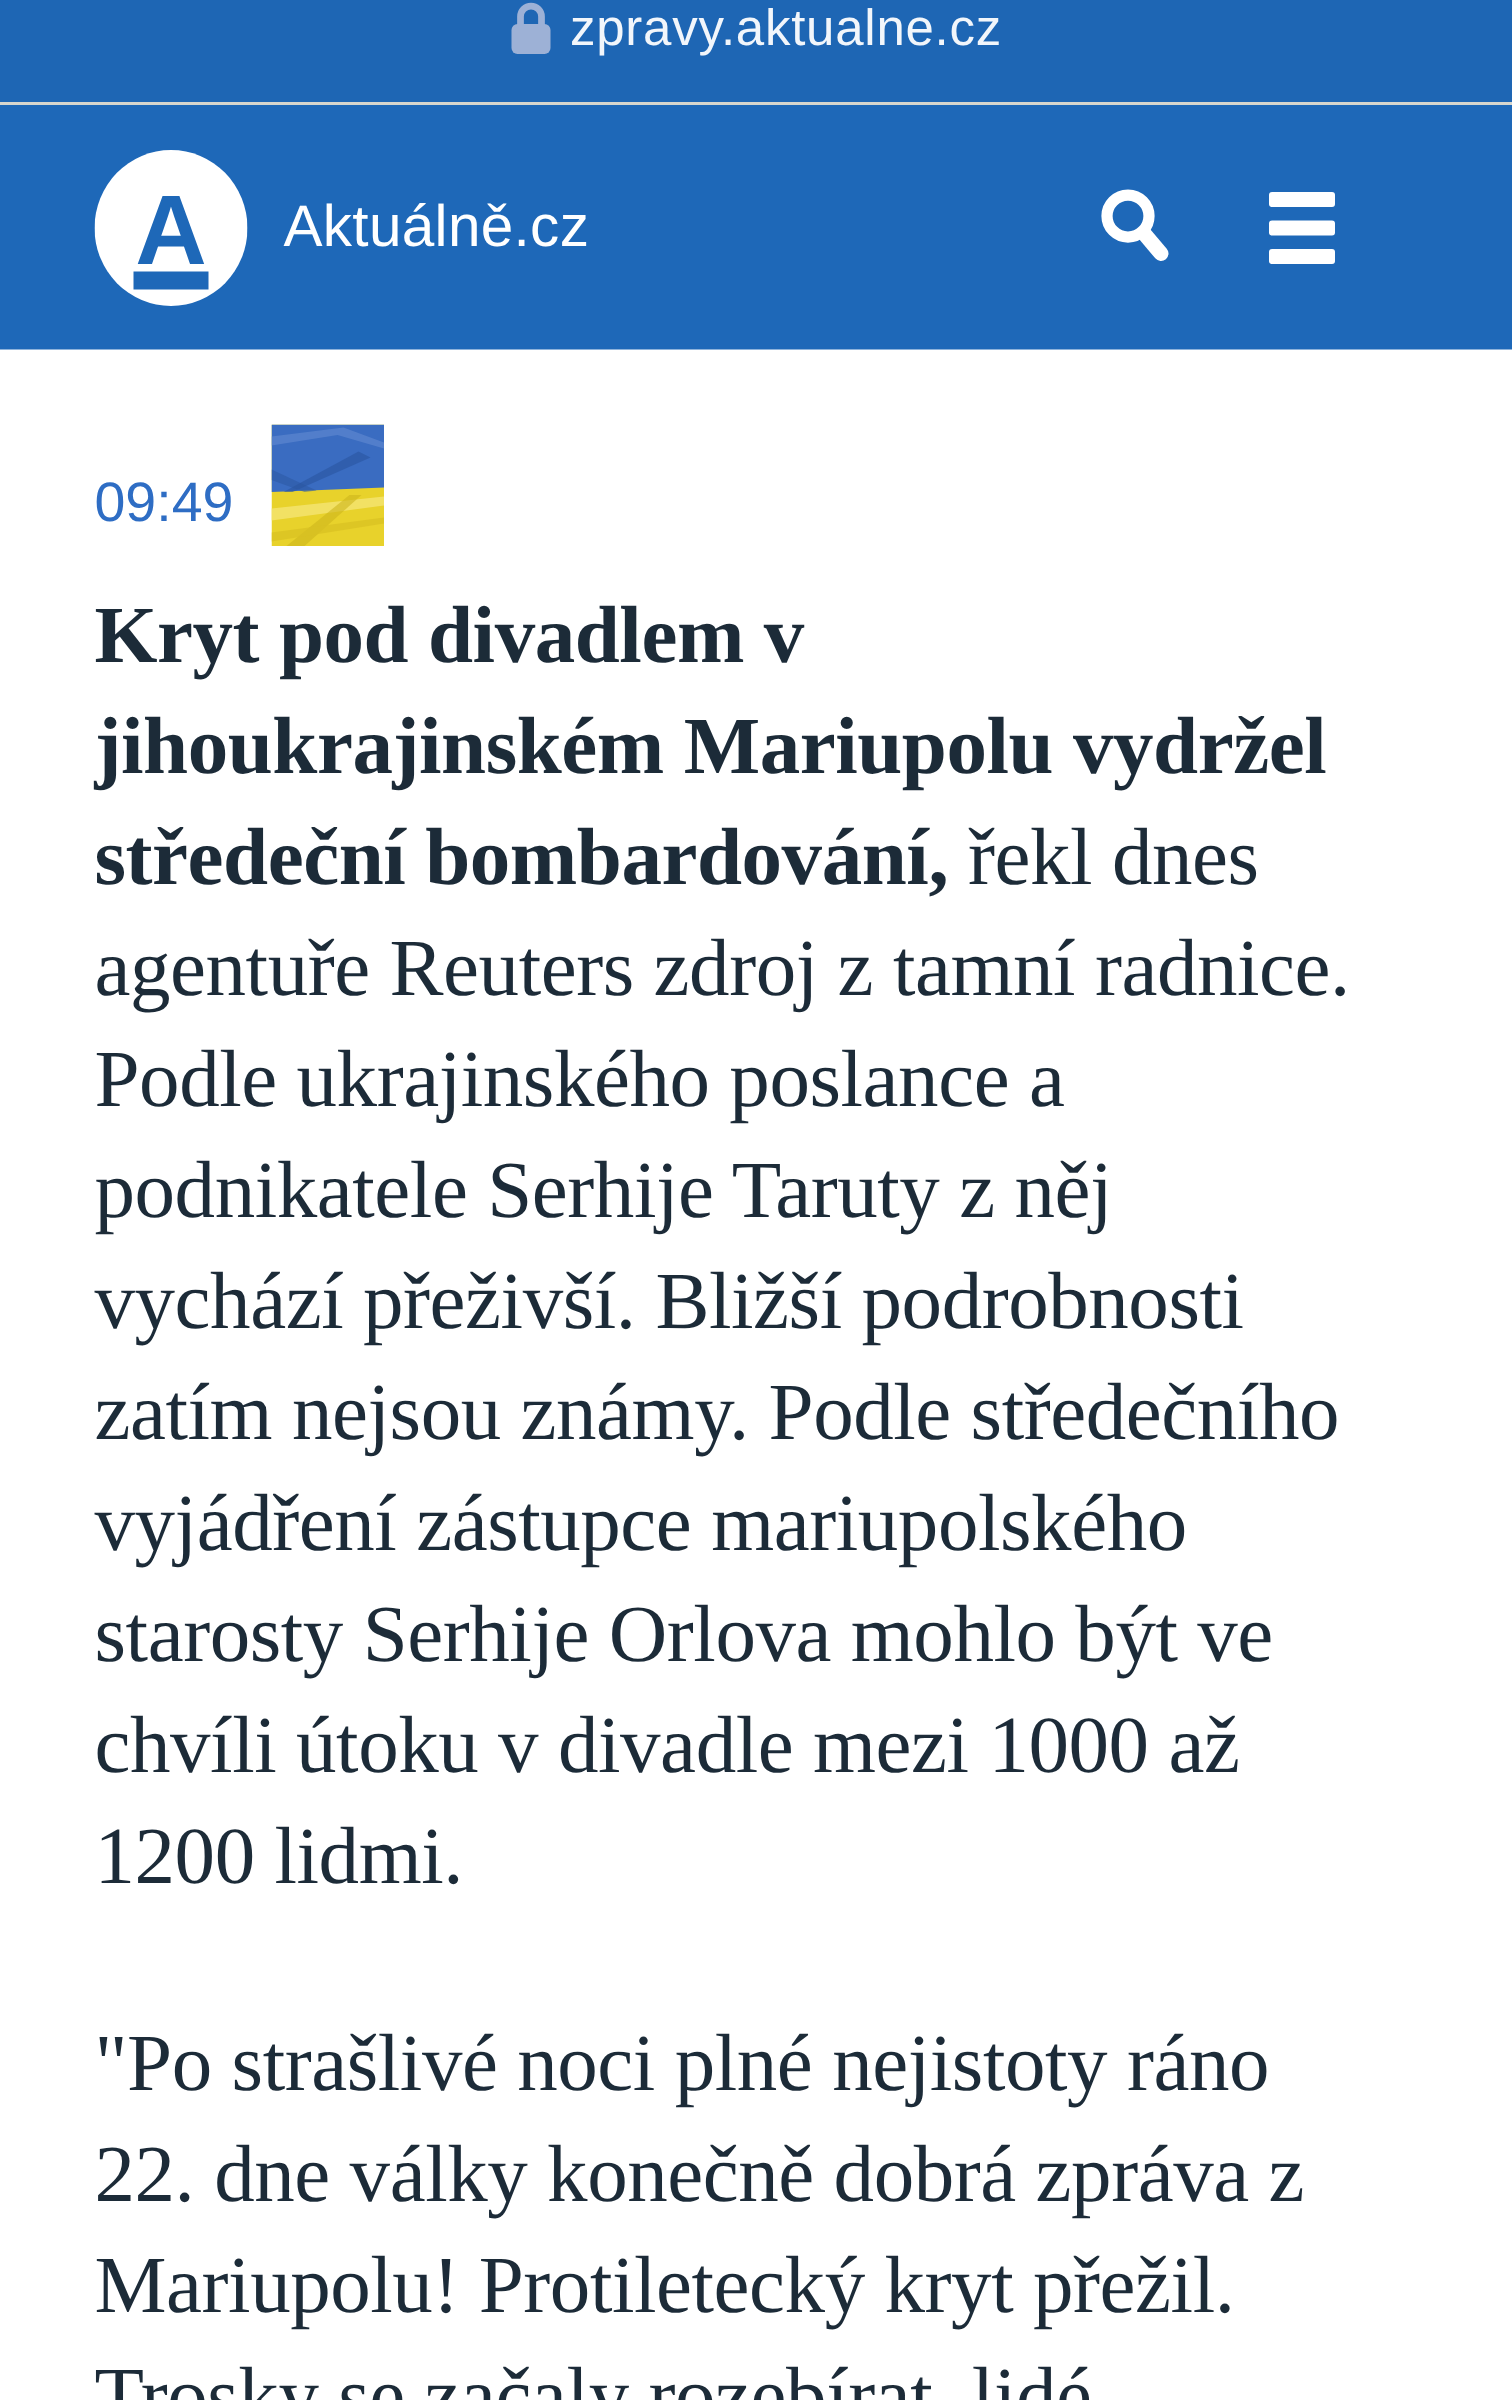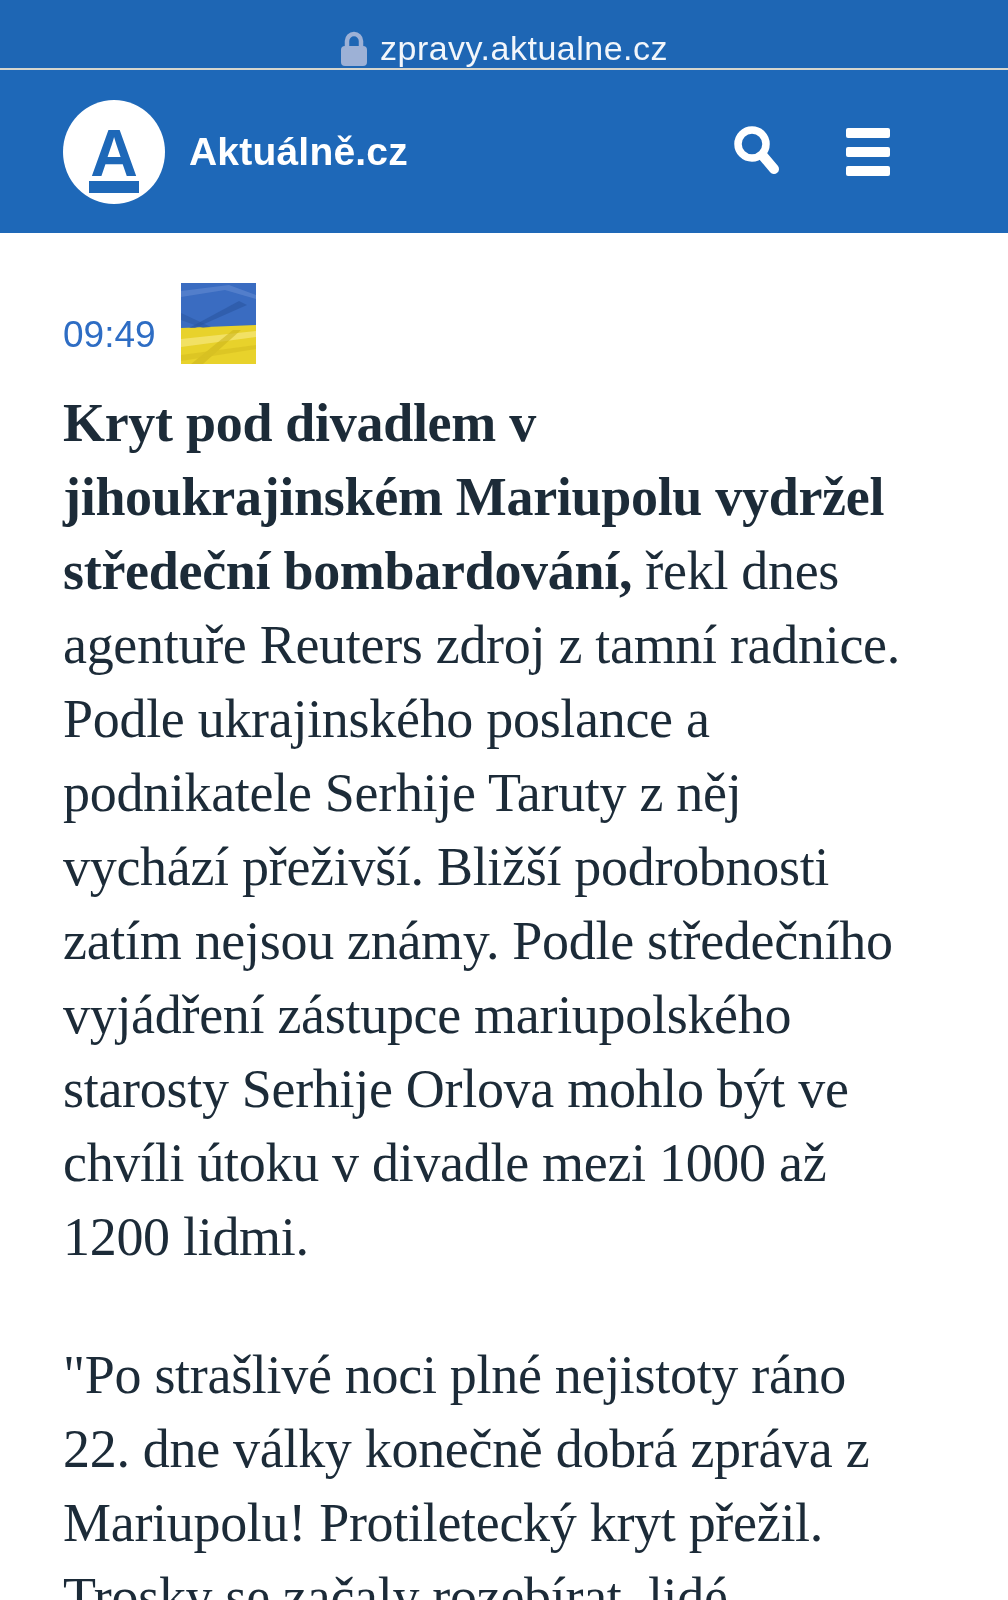--- a/index.html
+++ b/index.html
@@ -8,21 +8,21 @@
     font-family:"Liberation Sans", sans-serif;
     background:#ffffff;
     overflow:hidden;
   }
 
   
   .browser-bar {
     height:68px;
     background:#1e66b4;
     display:flex;
-    align-items:flex-end;
+    align-items:flex-start;
     justify-content:center;
     gap:12px;
   }
   .browser-bar .url {
     color:#f2f6fb;
     font-size:34px;
     letter-spacing:0.5px;
   }
   .lock { display:flex; align-items:center; }
 
@@ -32,21 +32,21 @@
   .site-header {
     height:163px;
     background:#1e68b8;
     display:flex;
     align-items:center;
     padding-left:63px;
     position:relative;
   }
   .logo-link { display:flex; align-items:center; gap:24px; text-decoration:none; }
   .logo-circle { width:102px; height:104px; display:block; }
-  .logo-text { color:#ffffff; font-size:39px; font-weight:bold; letter-spacing:0.2px; }
+  .logo-text { color:#ffffff; font-size:39px; font-weight:normal; letter-spacing:0.2px; }
 
   .header-actions {
     position:absolute;
     right:118px; top:0; height:100%;
     display:flex; align-items:center; gap:62px;
   }
   .icon-btn {
     background:none; border:none; padding:0; cursor:pointer;
     display:flex; align-items:center; justify-content:center;
   }

